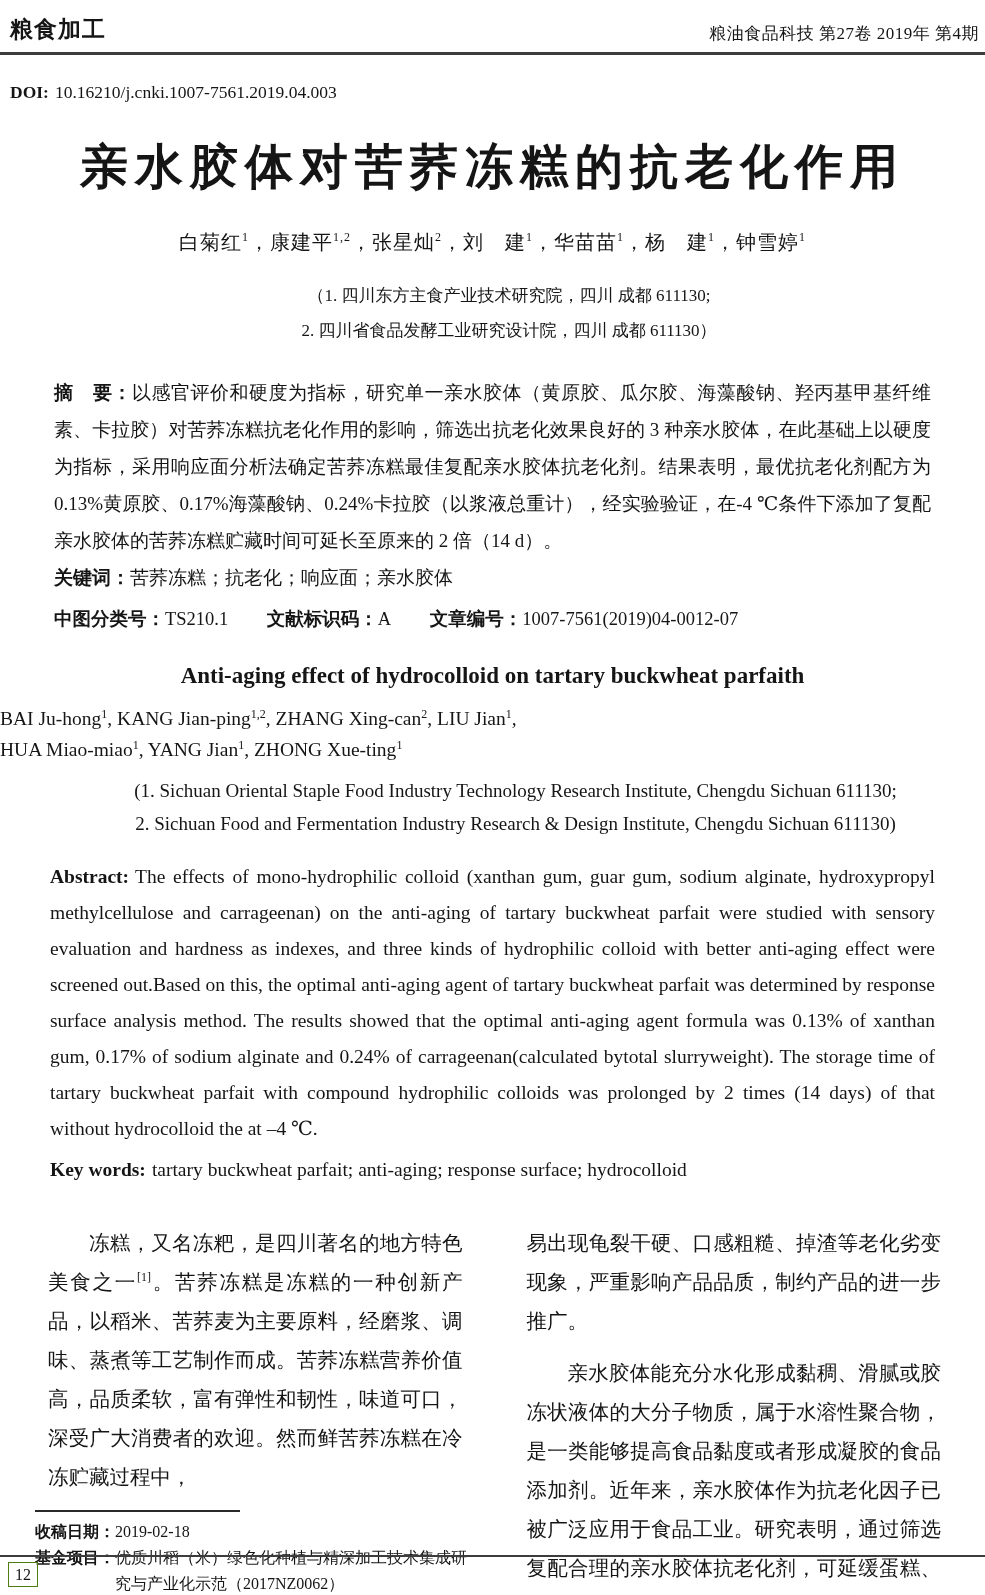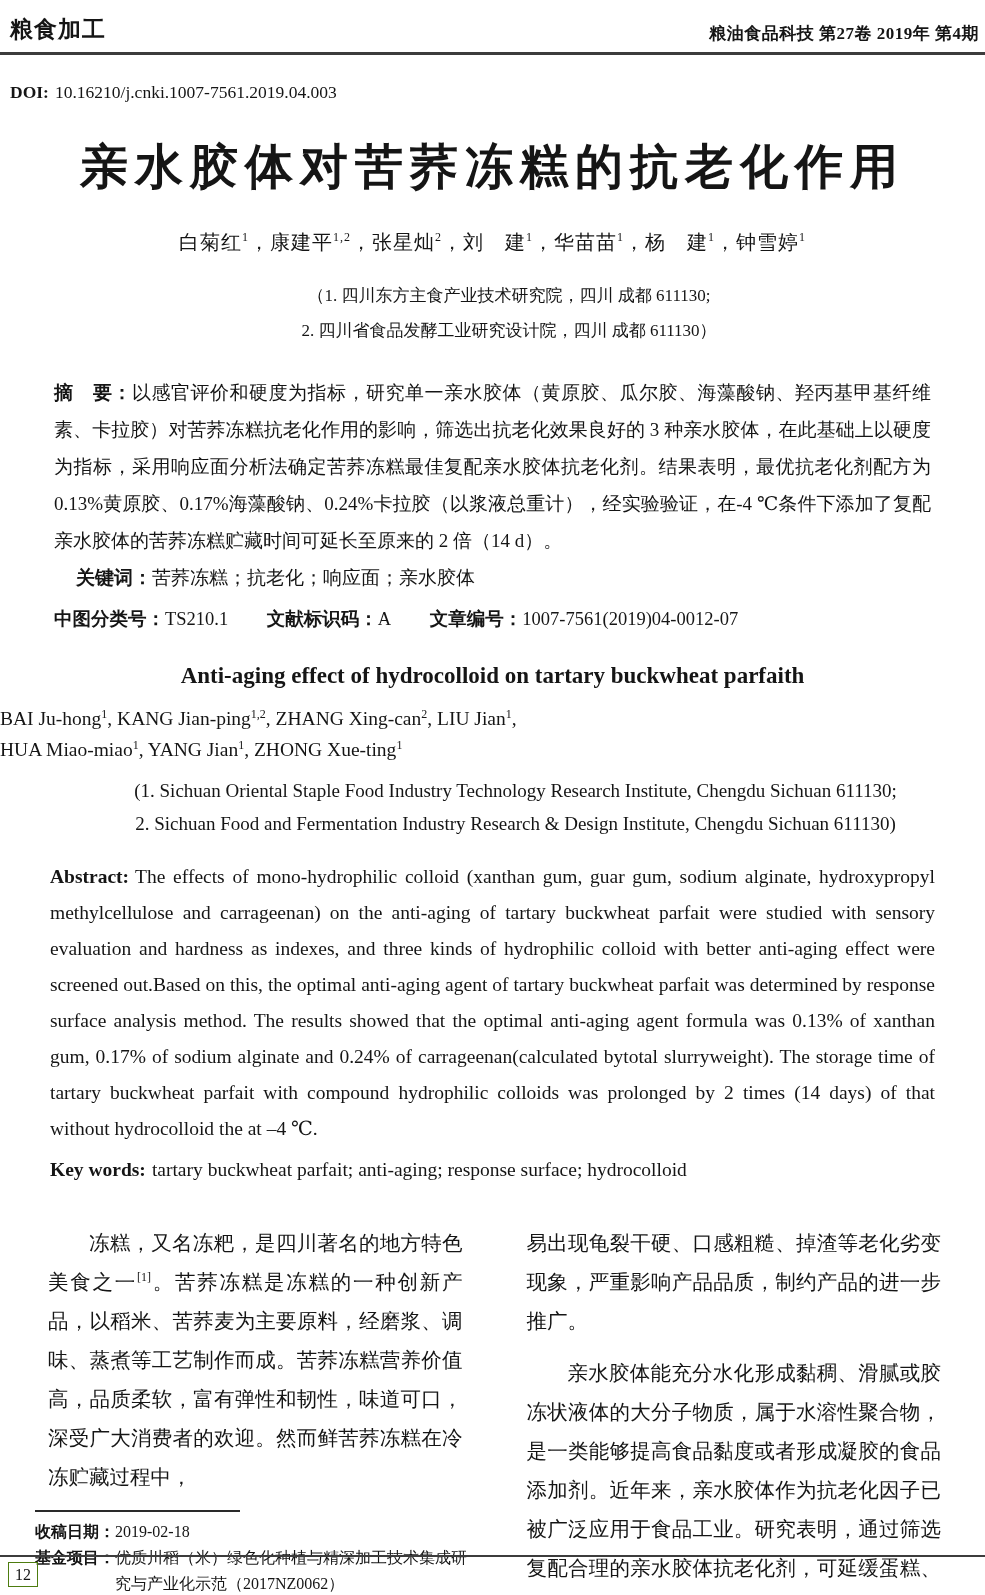--- a/index.html
+++ b/index.html
@@ -6,35 +6,35 @@
   body{
     width:985px;height:1595px;background:#ffffff;color:#151515;
     font-family:"Liberation Serif","DejaVu Serif",serif;
     position:relative;overflow:hidden;
   }
   .page{width:100%;height:100%;position:relative;border-radius:22px;}
   
   .hdr{display:flex;justify-content:space-between;align-items:flex-end;
        padding:14px 6px 7px 10px;border-bottom:3px solid #3c3c3c;}
   .hdr-left{font-family:"Liberation Sans","DejaVu Sans",sans-serif;font-weight:bold;font-size:23px;letter-spacing:1px;}
-  .hdr-right{font-size:17px;letter-spacing:.5px;font-weight:bold;}
+  .hdr-right{font-size:17px;letter-spacing:.5px;}
   
   .doi{margin:27px 0 0 10px;font-size:17.5px;font-family:Liberation Serif, serif;}
   .doi-lbl{font-weight:bold;margin-right:6px;}
   
   .title-zh{margin:32px 0 0 0;text-align:center;font-size:48px;font-weight:bold;letter-spacing:7px;}
   
   .authors-zh{margin-top:30px;text-align:center;font-size:20px;letter-spacing:1px;}
   sup{font-size:12px;line-height:0;}
   
   .affil-zh{margin-top:22px;text-align:center;font-size:17px;line-height:35px;padding-left:33px;}
   
   .abs-zh{margin:26px 54px 0 54px;font-size:19px;line-height:37px;text-align:justify;}
   .hlabel{font-family:"Liberation Sans","DejaVu Sans",sans-serif;font-weight:bold;}
-  .kw-zh{margin:0 54px 0 76px;font-size:19px;line-height:37px;}
+  .kw-zh{margin:0 54px 0 54px;font-size:19px;line-height:37px;}
   .clc{margin:5px 54px 0 54px;font-size:18.5px;line-height:36px;}
   .clc-item{margin-right:34px;white-space:nowrap;}
   .clc-item:last-child{margin-right:0;}
   
   .title-en{margin:26px 0 0 0;text-align:center;font-size:23px;font-weight:bold;}
   .authors-en{margin-top:14px;text-align:left;font-size:19.5px;line-height:31px;}
   .affil-en{margin-top:9px;text-align:center;font-size:19px;line-height:33px;padding-left:46px;}
   .abs-en{margin:19px 50px 0 50px;font-size:19.5px;line-height:36px;text-align:justify;}
   .hlabel-en{font-weight:bold;margin-right:6px;}
   .kw-en{margin:5px 50px 0 50px;font-size:19.5px;line-height:36px;}

